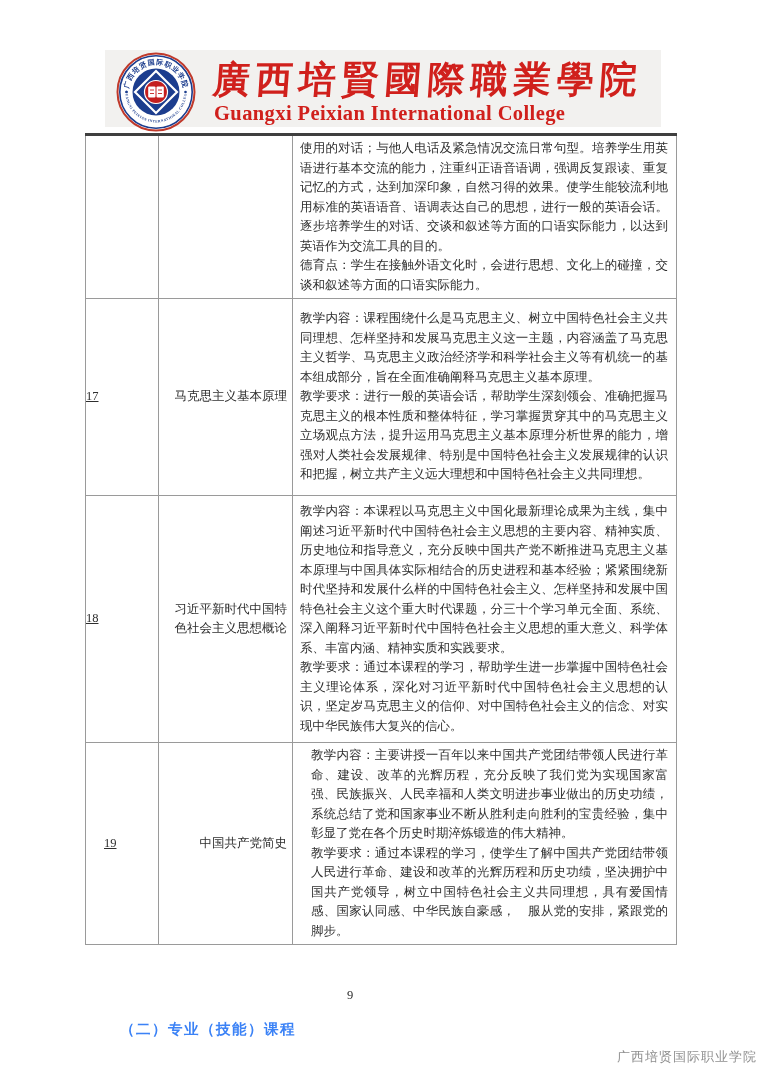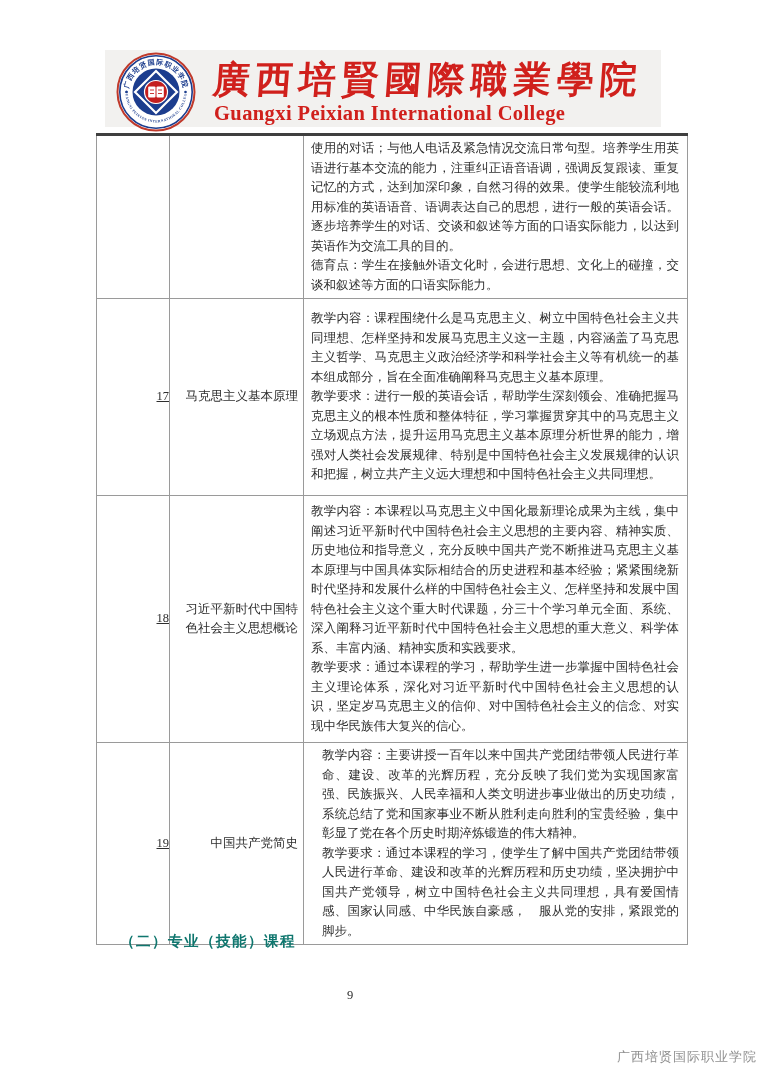--- a/index.html
+++ b/index.html
@@ -46,52 +46,52 @@
     font-weight: 700;
     font-size: 20.5px;
     letter-spacing: 0.4px;
     color: #d0201c;
     white-space: nowrap;
   }
 
   
   .course-table-wrap {
     position: absolute;
-    left: 96px; top: 133px;
+    left: 85px; top: 133px;
     width: 591px;
   }
   table.course-table {
     width: 591px;
     border-collapse: collapse;
     table-layout: fixed;
     border-top: 3px solid #3f3f3f;
   }
   table.course-table td {
     border: 1px solid #9a9a9a;
     font-size: 12.5px;
     line-height: 19.5px;
     vertical-align: middle;
   }
-  td.c-num   { width: 73px;  text-align: right; font-size: 13px; text-decoration: underline; }
+  td.c-num   { width: 73px;  text-align: left; font-size: 13px; text-decoration: underline; }
   td.c-name  { width: 134px; text-align: right; padding: 2px 5px; }
   td.c-desc  { width: 384px; vertical-align: top; padding: 3px 8px 3px 7px; text-align: justify; }
   td.c-desc p { text-align: justify; }
   tr.r-cont td { height: 159px; }
   tr.r-17   td { height: 197px; }
   tr.r-18   td { height: 247px; }
   tr.r-19   td { height: 178px; padding-left: 18px; }
 
   
   .section-heading {
     position: absolute;
-    left: 120px; top: 932px;
+    left: 120px; top: 1020px;
     font-size: 14.5px;
     font-weight: 700;
     letter-spacing: 1.5px;
-    color: #0f766e;
+    color: #3b82f6;
   }
   .page-number {
     position: absolute;
     left: 338px; top: 988px;
     width: 24px;
     text-align: center;
     font-size: 12.5px;
     color: #2b2b2b;
   }
   .footer-watermark {

